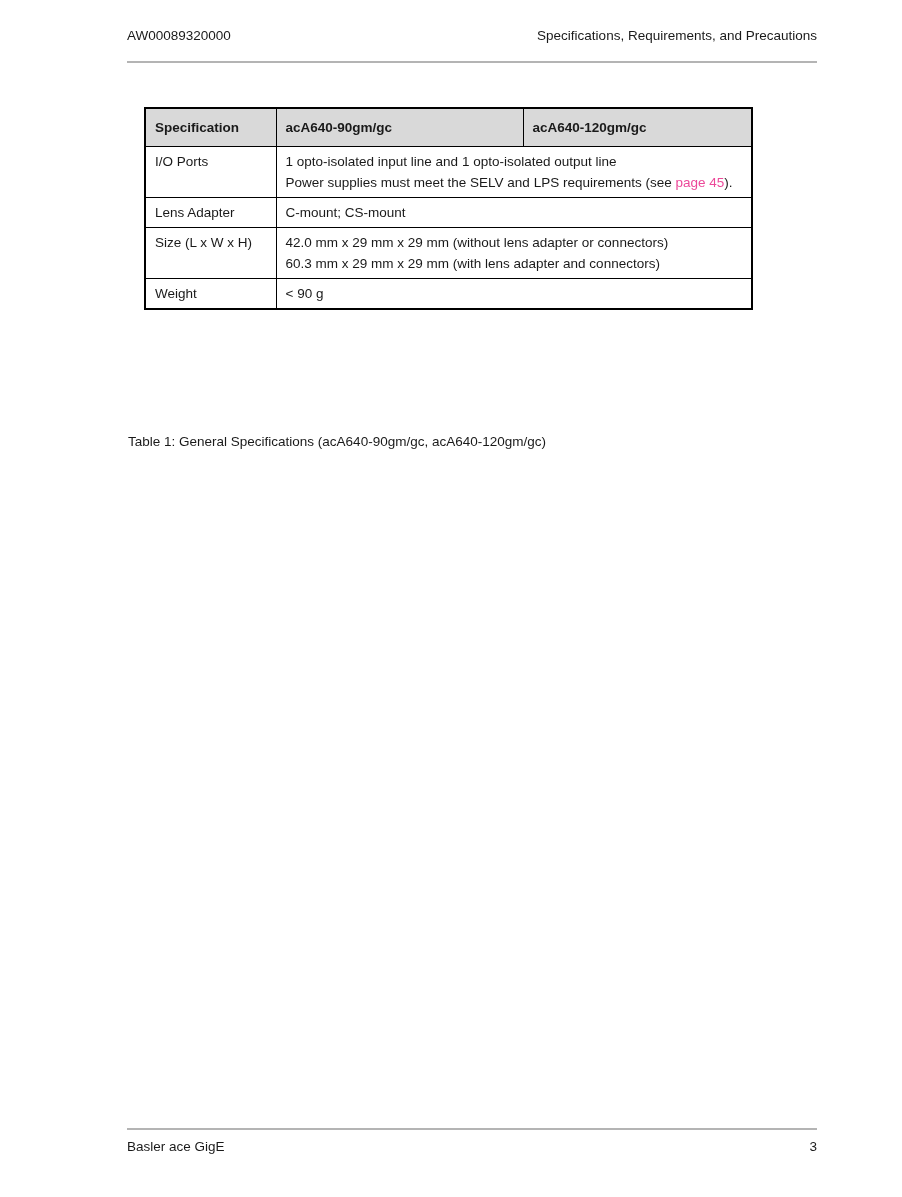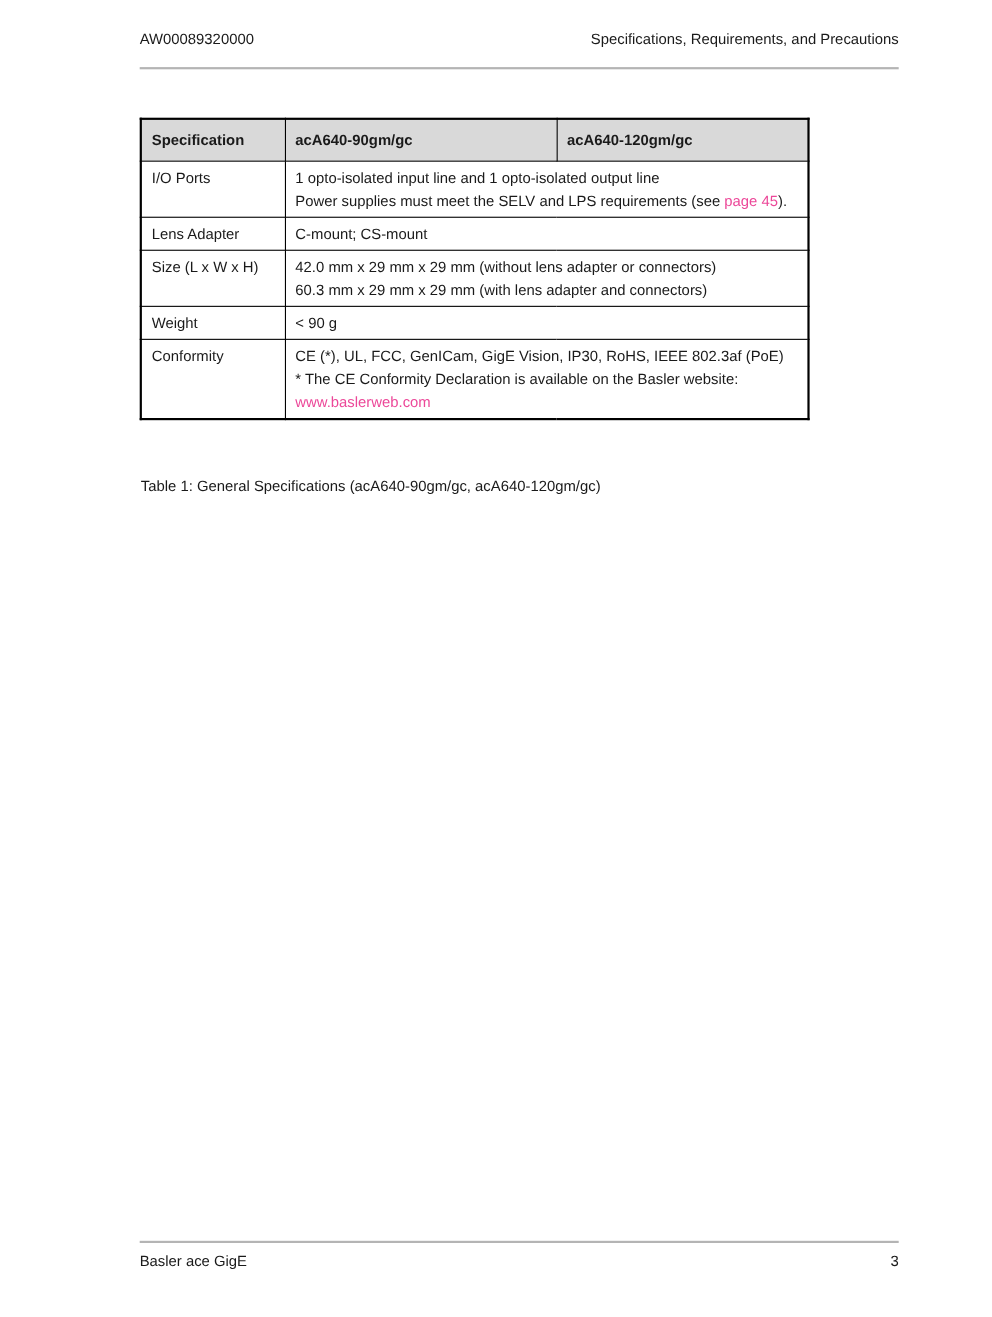--- a/index.html
+++ b/index.html
@@ -21,21 +21,21 @@
     background: #b4b4b4;
   }
   .rule-top { top: 61px; }
   .rule-bottom { top: 1128px; }
   .page-footer {
     position: absolute; top: 1139px; left: 127px; width: 690px;
     display: flex; justify-content: space-between; align-items: baseline;
     font-size: 13.5px;
   }
   table.spec-table {
-    position: absolute; top: 107px; left: 127px;
+    position: absolute; top: 107px; left: 144px;
     width: 607px;
     border-collapse: collapse;
     border: 2px solid #000000;
     font-size: 13.5px;
     table-layout: fixed;
     padding-left: 44px;
   }
   table.spec-table th, table.spec-table td {
     border: 1px solid #000000;
     padding: 4px 8px 4px 9px;
@@ -99,28 +99,20 @@
       <td>Size (L x W x H)</td>
       <td colspan="2">
         <div>42.0 mm x 29 mm x 29 mm (without lens adapter or connectors)</div>
         <div>60.3 mm x 29 mm x 29 mm (with lens adapter and connectors)</div>
       </td>
     </tr>
     <tr class="row-weight">
       <td>Weight</td>
       <td colspan="2">&lt; 90 g</td>
     </tr>
-    <tr class="row-conf">
-      <td>Conformity</td>
-      <td colspan="2">
-        <div>CE (*), UL, FCC, GenICam, GigE Vision, IP30, RoHS, IEEE 802.3af (PoE)</div>
-        <div>* The CE Conformity Declaration is available on the Basler website:</div>
-        <div><a class="link">www.baslerweb.com</a></div>
-      </td>
-    </tr>
   </tbody>
 </table>
 
 <div class="caption">Table 1: General Specifications (acA640-90gm/gc, acA640-120gm/gc)</div>
 
 <div class="rule rule-bottom"></div>
 <div class="page-footer">
   <span>Basler ace GigE</span>
   <span>3</span>
 </div>

